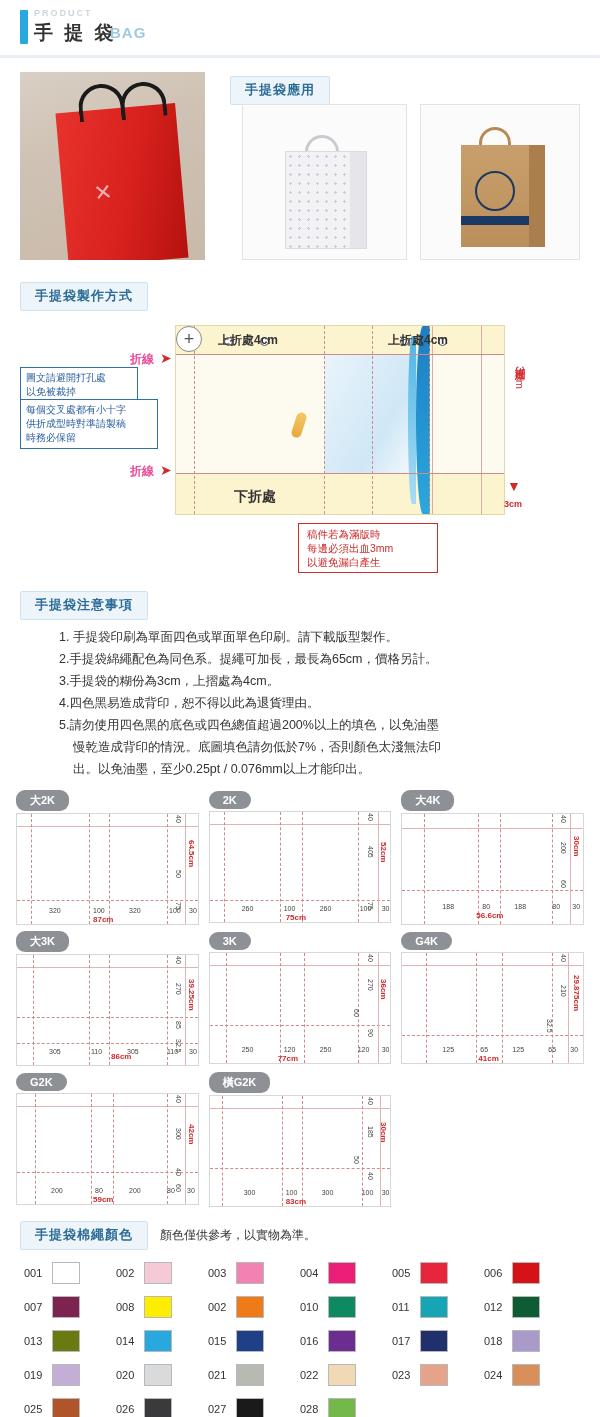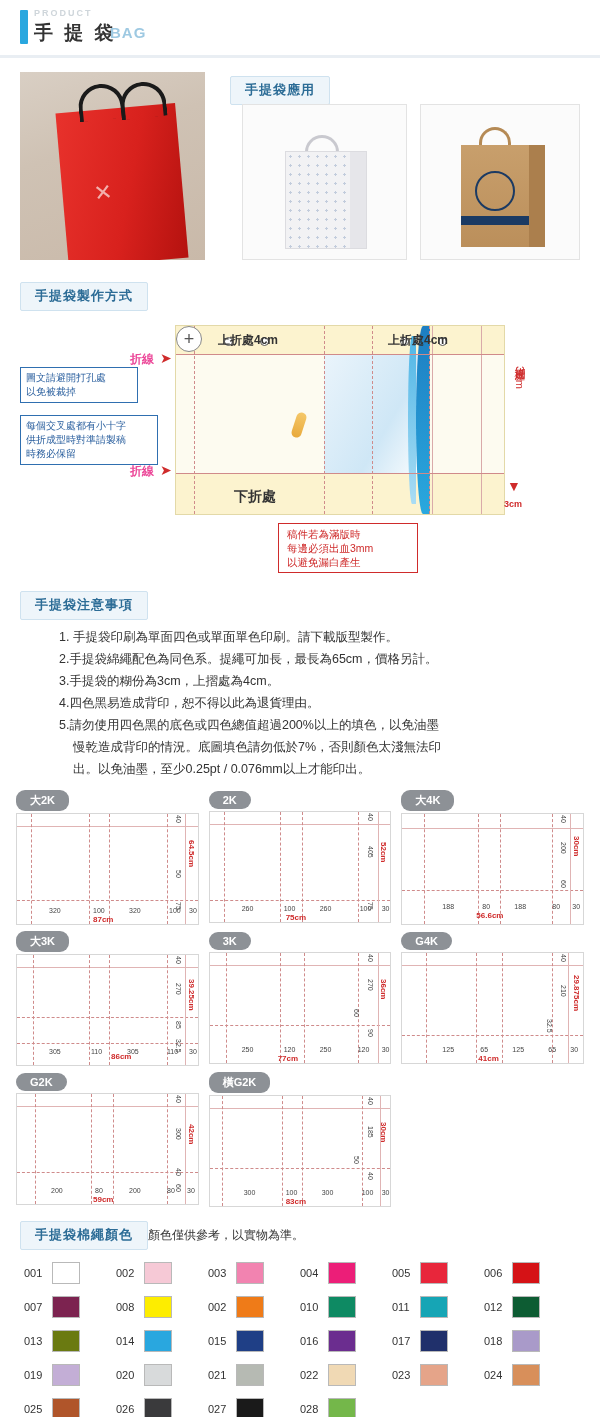--- a/index.html
+++ b/index.html
@@ -327,21 +327,21 @@
   .sb-vred {
     position: absolute;
     writing-mode: vertical-rl;
     font-size: 8px;
     color: #cf2b2b;
     font-weight: bold;
   }
 
   
   .colors-head {
-    display: flex; align-items: center; 
+    display: flex; align-items: center; gap: 12px;
     margin: 14px 20px 0 20px;
   }
   .colors-note { font-size: 12px; color: #333; }
   .swatch-grid {
     margin: 12px 24px 0 24px;
     display: grid;
     grid-template-columns: repeat(6, 1fr);
     row-gap: 12px;
     column-gap: 0px;
   }
@@ -431,26 +431,26 @@
 
     <div class="fold-label" style="left:110px;top:32px;">折線</div>
     <div class="fold-label" style="left:110px;top:144px;">折線</div>
     <div class="arrow-red" style="left:140px;top:32px;">➤</div>
     <div class="arrow-red" style="left:140px;top:144px;">➤</div>
 
     <div class="callout" style="left:0px;top:48px;width:118px;">
       <div>圖文請避開打孔處</div>
       <div>以免被裁掉</div>
     </div>
-    <div class="callout" style="left:0px;top:96px;width:138px;">
+    <div class="callout" style="left:0px;top:80px;width:138px;">
       <div>每個交叉處都有小十字</div>
       <div>供折成型時對準請製稿</div>
       <div>時務必保留</div>
     </div>
-    <div class="callout-red" style="left:258px;top:204px;width:140px;padding-left:8px;">
+    <div class="callout-red" style="left:278px;top:204px;width:140px;padding-left:8px;">
       <div>稿件若為滿版時</div>
       <div>每邊必須出血3mm</div>
       <div>以避免漏白產生</div>
     </div>
 
     <div class="vtext" style="left:492px;top:40px;">糊邊處 3cm</div>
     <div class="sb-red" style="left:484px;top:180px;font-size:9px;">3cm</div>
     <div class="arrow-red" style="left:487px;top:160px;">▼</div>
   </div>
 

